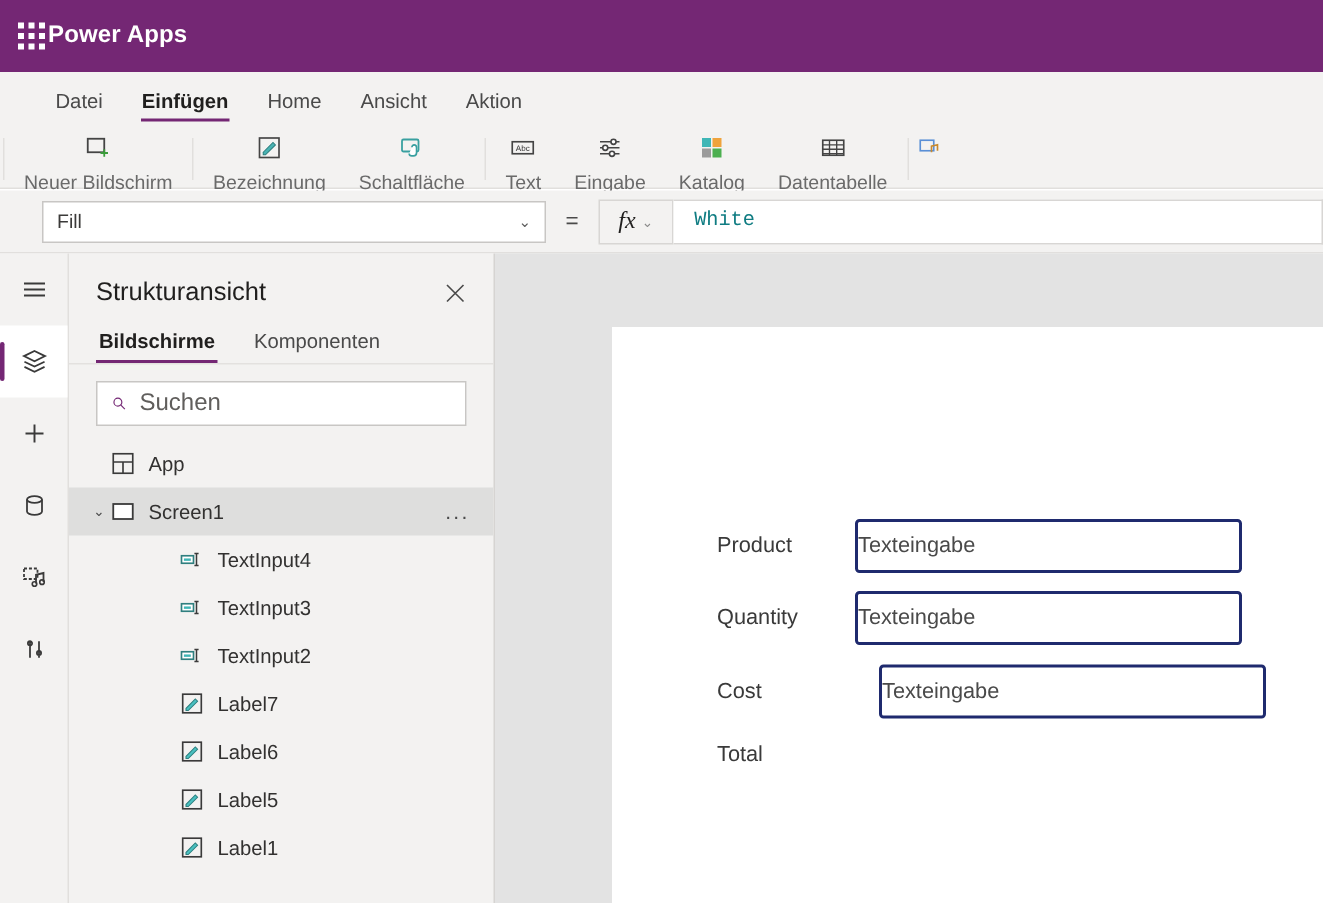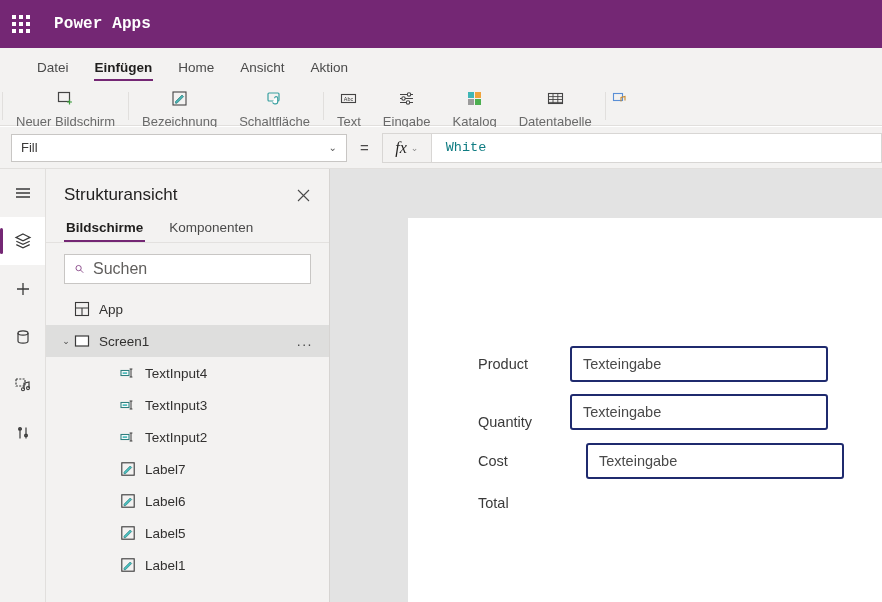--- a/index.html
+++ b/index.html
@@ -17,23 +17,22 @@
     background: #742774; display: flex; align-items: center;
   }
   .waffle {
     width: 22px; height: 22px; margin-left: 10px;
     display: grid; grid-template-columns: repeat(3, 4px);
     grid-template-rows: repeat(3, 4px); gap: 3px;
     align-content: center; justify-content: center; cursor: pointer;
   }
   .waffle i { display: block; width: 4px; height: 4px; background: #ffffff; }
   .app-title {
-    margin-left: 22px; color: #ffffff; font-size: 16px; font-weight: bold;
+    color: #ffffff; font-size: 16px; font-weight: bold;
     letter-spacing: .1px;
-    font-family: Liberation Mono, monospace;
   }
 
   
   .menubar {
     position: absolute; top: 48px; left: 0; width: 882px; height: 38px;
     background: #f3f2f1; display: flex; align-items: stretch; padding-left: 24px;
   }
   .menu-item {
     display: flex; align-items: center; padding: 0 13px;
     font-size: 13.5px; color: #4a4a4a; cursor: pointer; position: relative;
@@ -61,21 +60,21 @@
   .caret { font-size: 9px; color: #8a8a8a; margin-left: 1px; }
   .tb-clip { overflow: hidden; }
 
   
   .fxbar {
     position: absolute; top: 127px; left: 0; width: 882px; height: 42px;
     background: #f3f2f1; display: flex; align-items: center;
     border-bottom: 1px solid #e1dfdd;
   }
   .prop-select {
-    margin-left: 11px; width: 336px; height: 28px; background: #ffffff;
+    margin-left: 28px; width: 336px; height: 28px; background: #ffffff;
     border: 1px solid #c8c6c4; display: flex; align-items: center;
     padding: 0 9px; font-size: 13px; color: #3b3a39; cursor: pointer;
     justify-content: space-between;
   }
   .prop-select .caret { font-size: 10px; color: #5a5a5a; }
   .eq { margin: 0 13px; font-size: 15px; color: #4a4a4a; }
   .fx-btn {
     width: 50px; height: 30px; background: #f3f2f1; border: 1px solid #d8d6d4;
     display: flex; align-items: center; justify-content: center; gap: 3px;
     cursor: pointer;
@@ -168,21 +167,21 @@
   .canvas {
     position: absolute; left: 78px; top: 49px; width: 520px; height: 420px;
     background: #ffffff;
   }
   .field-row { position: absolute; display: flex; align-items: center; }
   .field-label {
     width: 92px; font-size: 14.5px; color: #3a3a3a; white-space: nowrap;
   }
   .field-input {
     width: 258px; height: 36px; border: 2px solid #1f2a6e; border-radius: 3px;
-    background: #ffffff; display: flex; align-items: center; padding-left: 11px;
+    background: #ffffff; display: flex; align-items: center; 
     font-size: 14.5px; color: #4a4a4a; cursor: text;
   }
 </style>
 </head>
 <body>
 
 <div id="app">
 
   <div class="topbar">
     <div class="waffle">
@@ -466,21 +465,21 @@
   <div class="workspace">
     <div class="canvas">
 
       <div class="field-row" style="left:70px; top:128px;">
         <div class="field-label">Product</div>
         <div class="field-input">
           <span>Texteingabe</span>
         </div>
       </div>
 
-      <div class="field-row" style="left:70px; top:176px;align-items:flex-end;">
+      <div class="field-row" style="left:70px; top:176px;">
         <div class="field-label">Quantity</div>
         <div class="field-input">
           <span>Texteingabe</span>
         </div>
       </div>
 
       <div class="field-row" style="left:70px; top:225px;gap:16px;">
         <div class="field-label">Cost</div>
         <div class="field-input">
           <span>Texteingabe</span>

